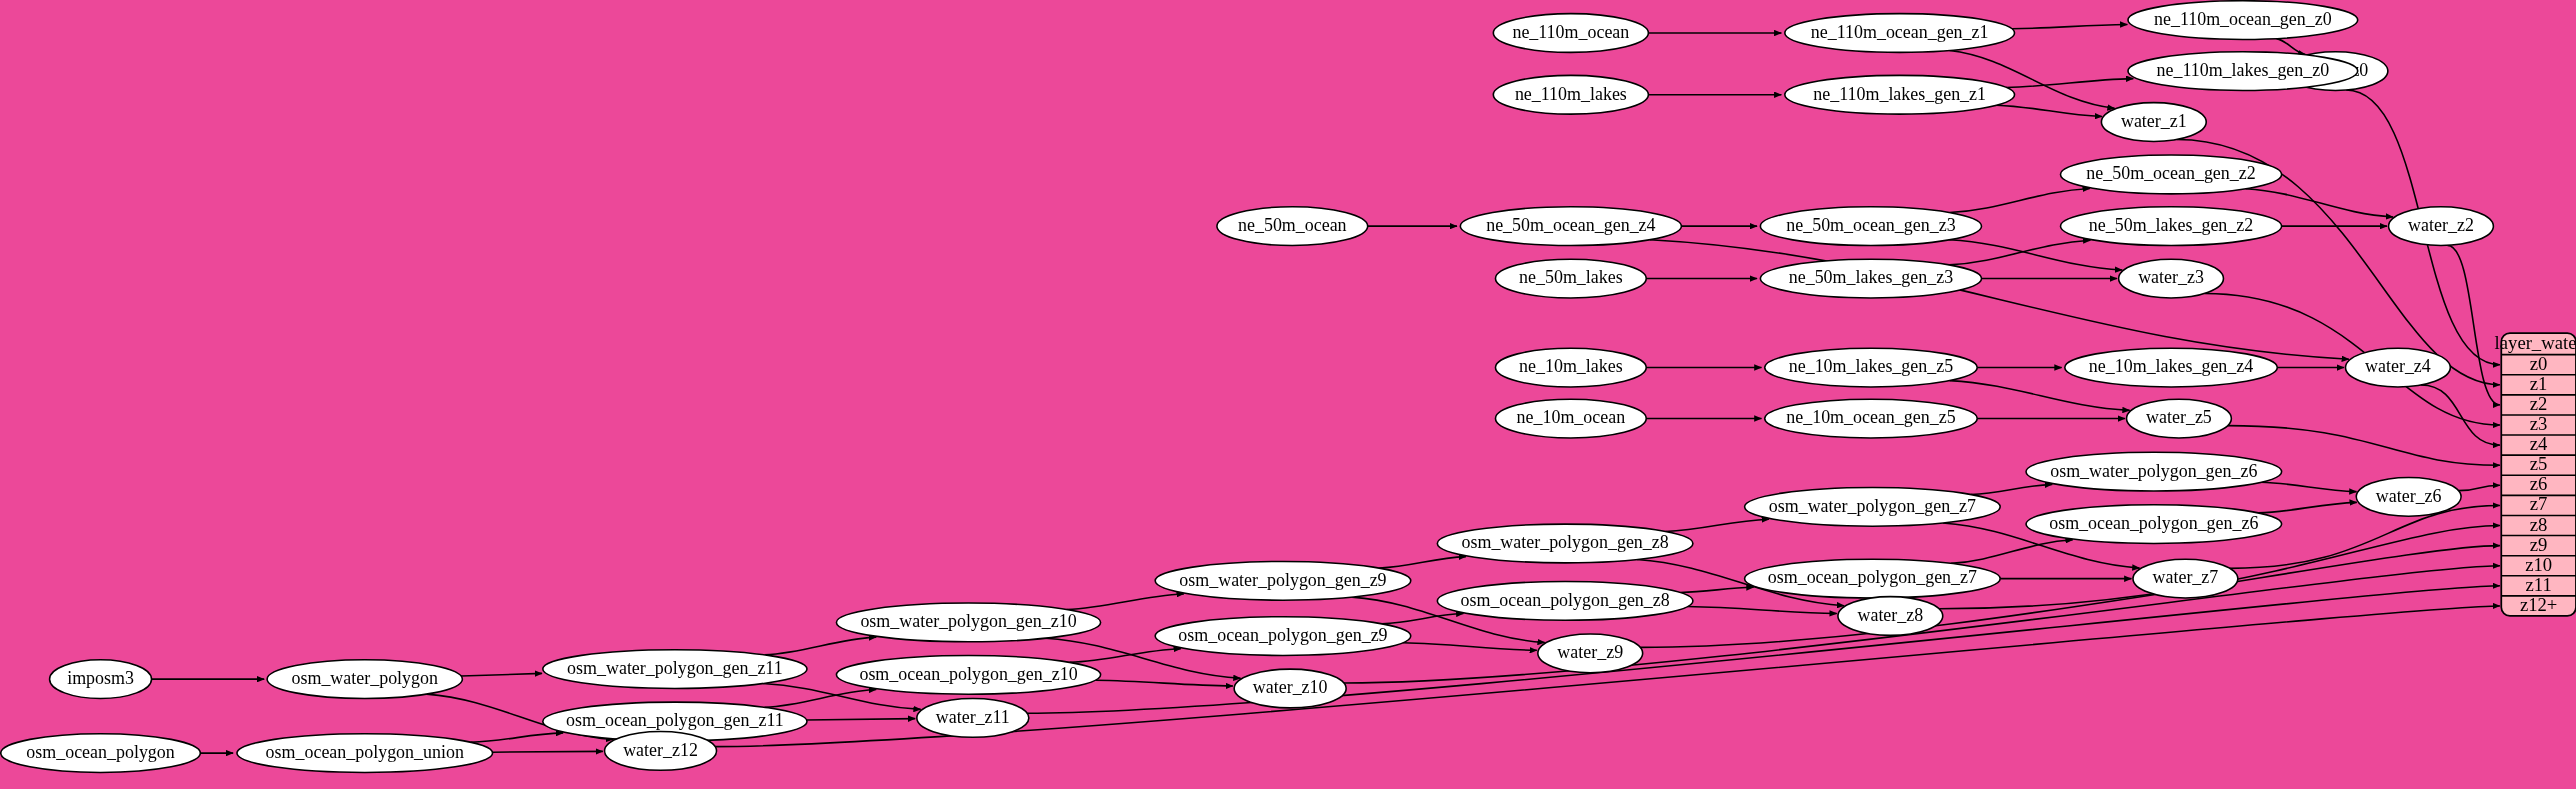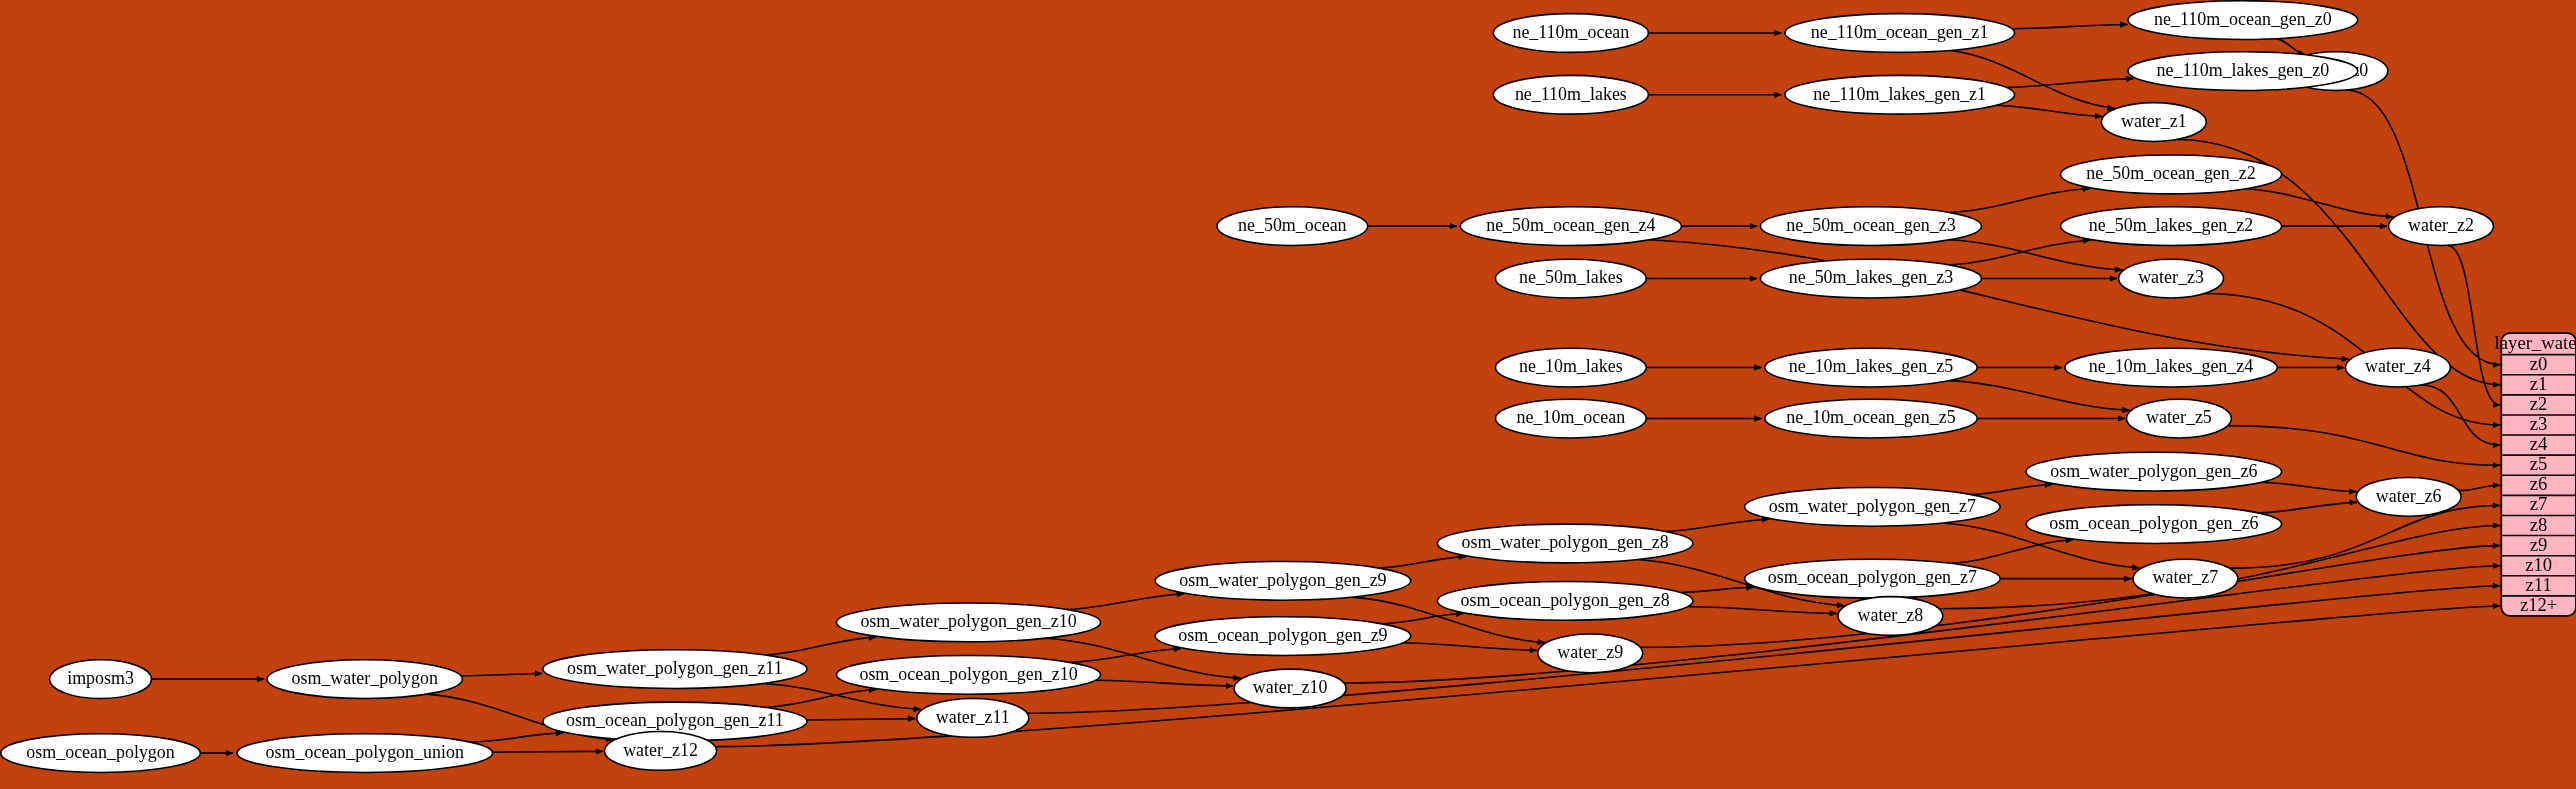--- a/index.html
+++ b/index.html
@@ -1,16 +1,16 @@
 <!DOCTYPE html>
 <html style="font-size:11.5px"><head>
 <meta charset="utf-8">
 <style>
   html,body{margin:0;padding:0;background:#ffffff;}
-  #root{position:relative;width:2576px;height:789px;background:#c2410c;
+  #root{position:relative;width:2576px;height:789px;background:#ec4899;
         font-family:"Liberation Serif","DejaVu Serif",serif;}
   svg{position:absolute;left:0;top:0;width:2576px;height:789px;overflow:visible;}
   .ell{fill:#ffffff;stroke:#000000;stroke-width:2.2;}
   .nlabel{font-family:"Liberation Serif","DejaVu Serif",serif;font-size:25px;fill:#000000;
           text-anchor:middle;dominant-baseline:middle;}
   .edge{fill:none;stroke:#000000;stroke-width:2.2;}
   .tlabel{font-family:"Liberation Serif","DejaVu Serif",serif;font-size:26px;fill:#000000;
           text-anchor:middle;dominant-baseline:middle;}
   .thead{font-size:26px;}
 </style>

